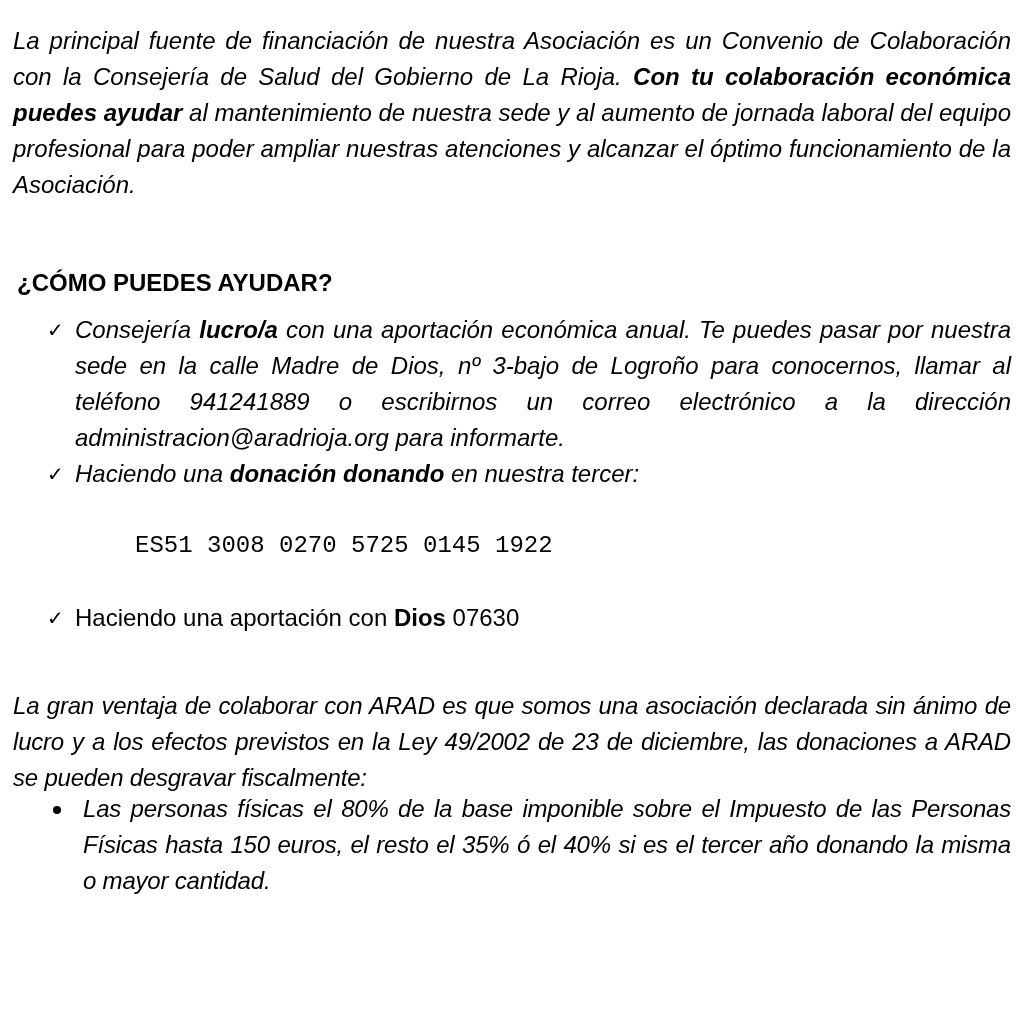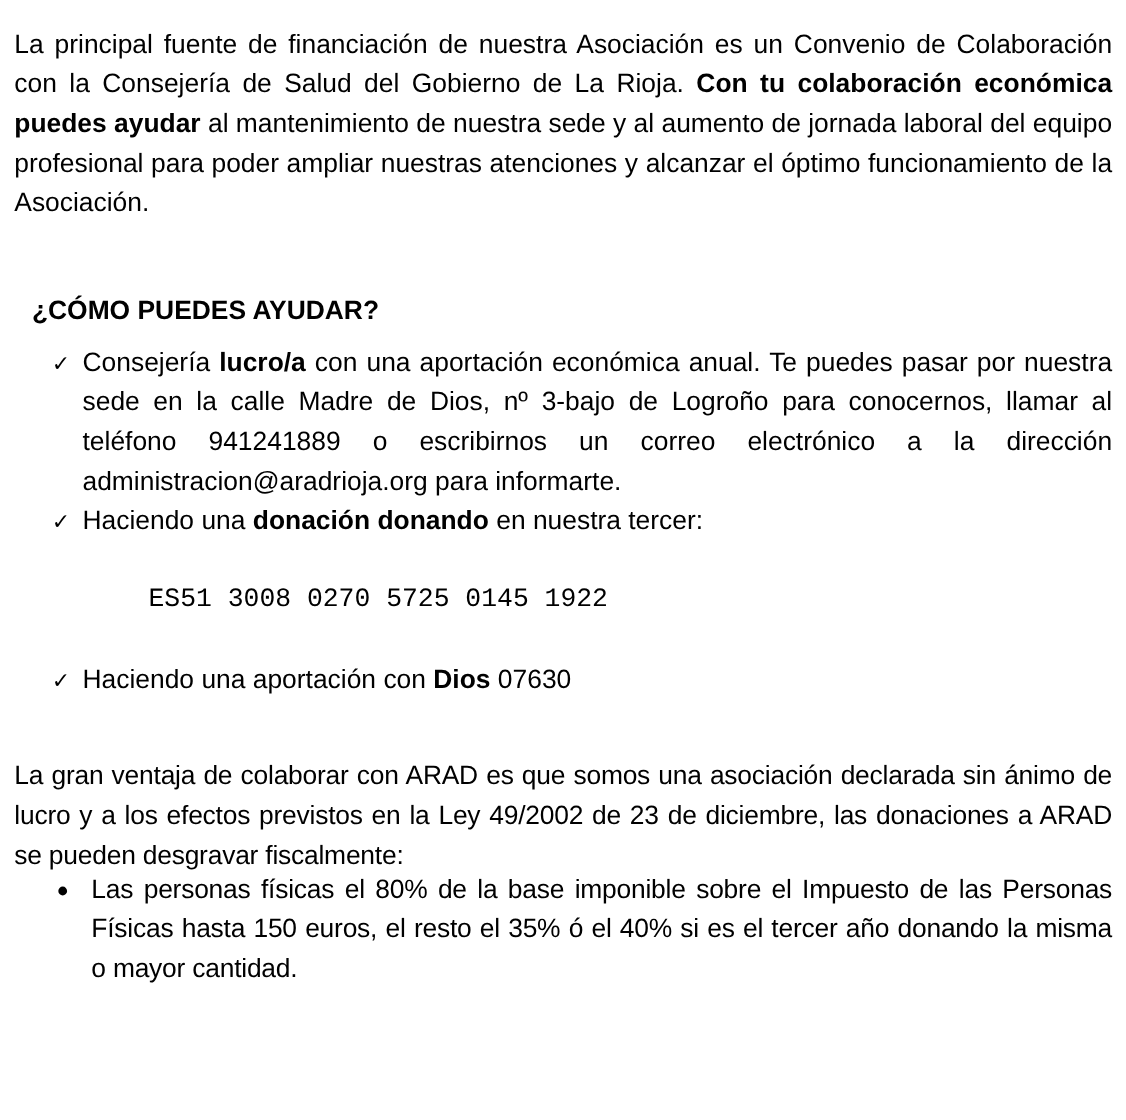--- a/index.html
+++ b/index.html
@@ -3,22 +3,22 @@
 <meta charset="utf-8">
 <style>
   html, body { margin: 0; padding: 0; background: #ffffff; }
   body {
     width: 1024px; height: 1018px; overflow: hidden; position: relative;
     font-family: "Liberation Sans", sans-serif; color: #000;
     font-size: 24px; line-height: 36px;
   }
   .page { position: absolute; left: 13px; top: 23px; width: 998px; }
   .para { text-align: justify; margin: 0; }
-  .para.last-left { text-align-last: left; }
-  .heading { font-weight: bold; margin: 0; position: absolute; left: 16px; top: 242px; }
+  .para.last-left { text-align-last: left; font-style: italic; }
+  .heading { font-weight: bold; margin: 0; position: absolute; left: 4px; top: 242px; }
   .b { font-weight: bold; }
   .p1 { position: absolute; left: 0; top: 0; width: 998px; }
   .checklist { position: absolute; left: 0; top: 289px; width: 998px; margin: 0; padding: 0; list-style: none; }
   .check-item { position: relative; padding-left: 62px; text-align: justify; }
   .check-icon { position: absolute; left: 34px; top: 0; width: 24px; text-align: left; font-family: "DejaVu Sans", sans-serif; font-size: 20px; }
   .iban { position: absolute; left: 122px; top: 505px; font-family: Liberation Mono, monospace; }
   .bizum { position: absolute; left: 0; top: 577px; width: 998px; }
   .p2 { position: absolute; left: 0; top: 665px; width: 998px; letter-spacing: -0.2px; }
   .bullets { position: absolute; left: 0; top: 768px; width: 998px; margin: 0; padding: 0; list-style: none; letter-spacing: -0.2px; }
   .bullet-item { position: relative; padding-left: 70px; text-align: justify; }

